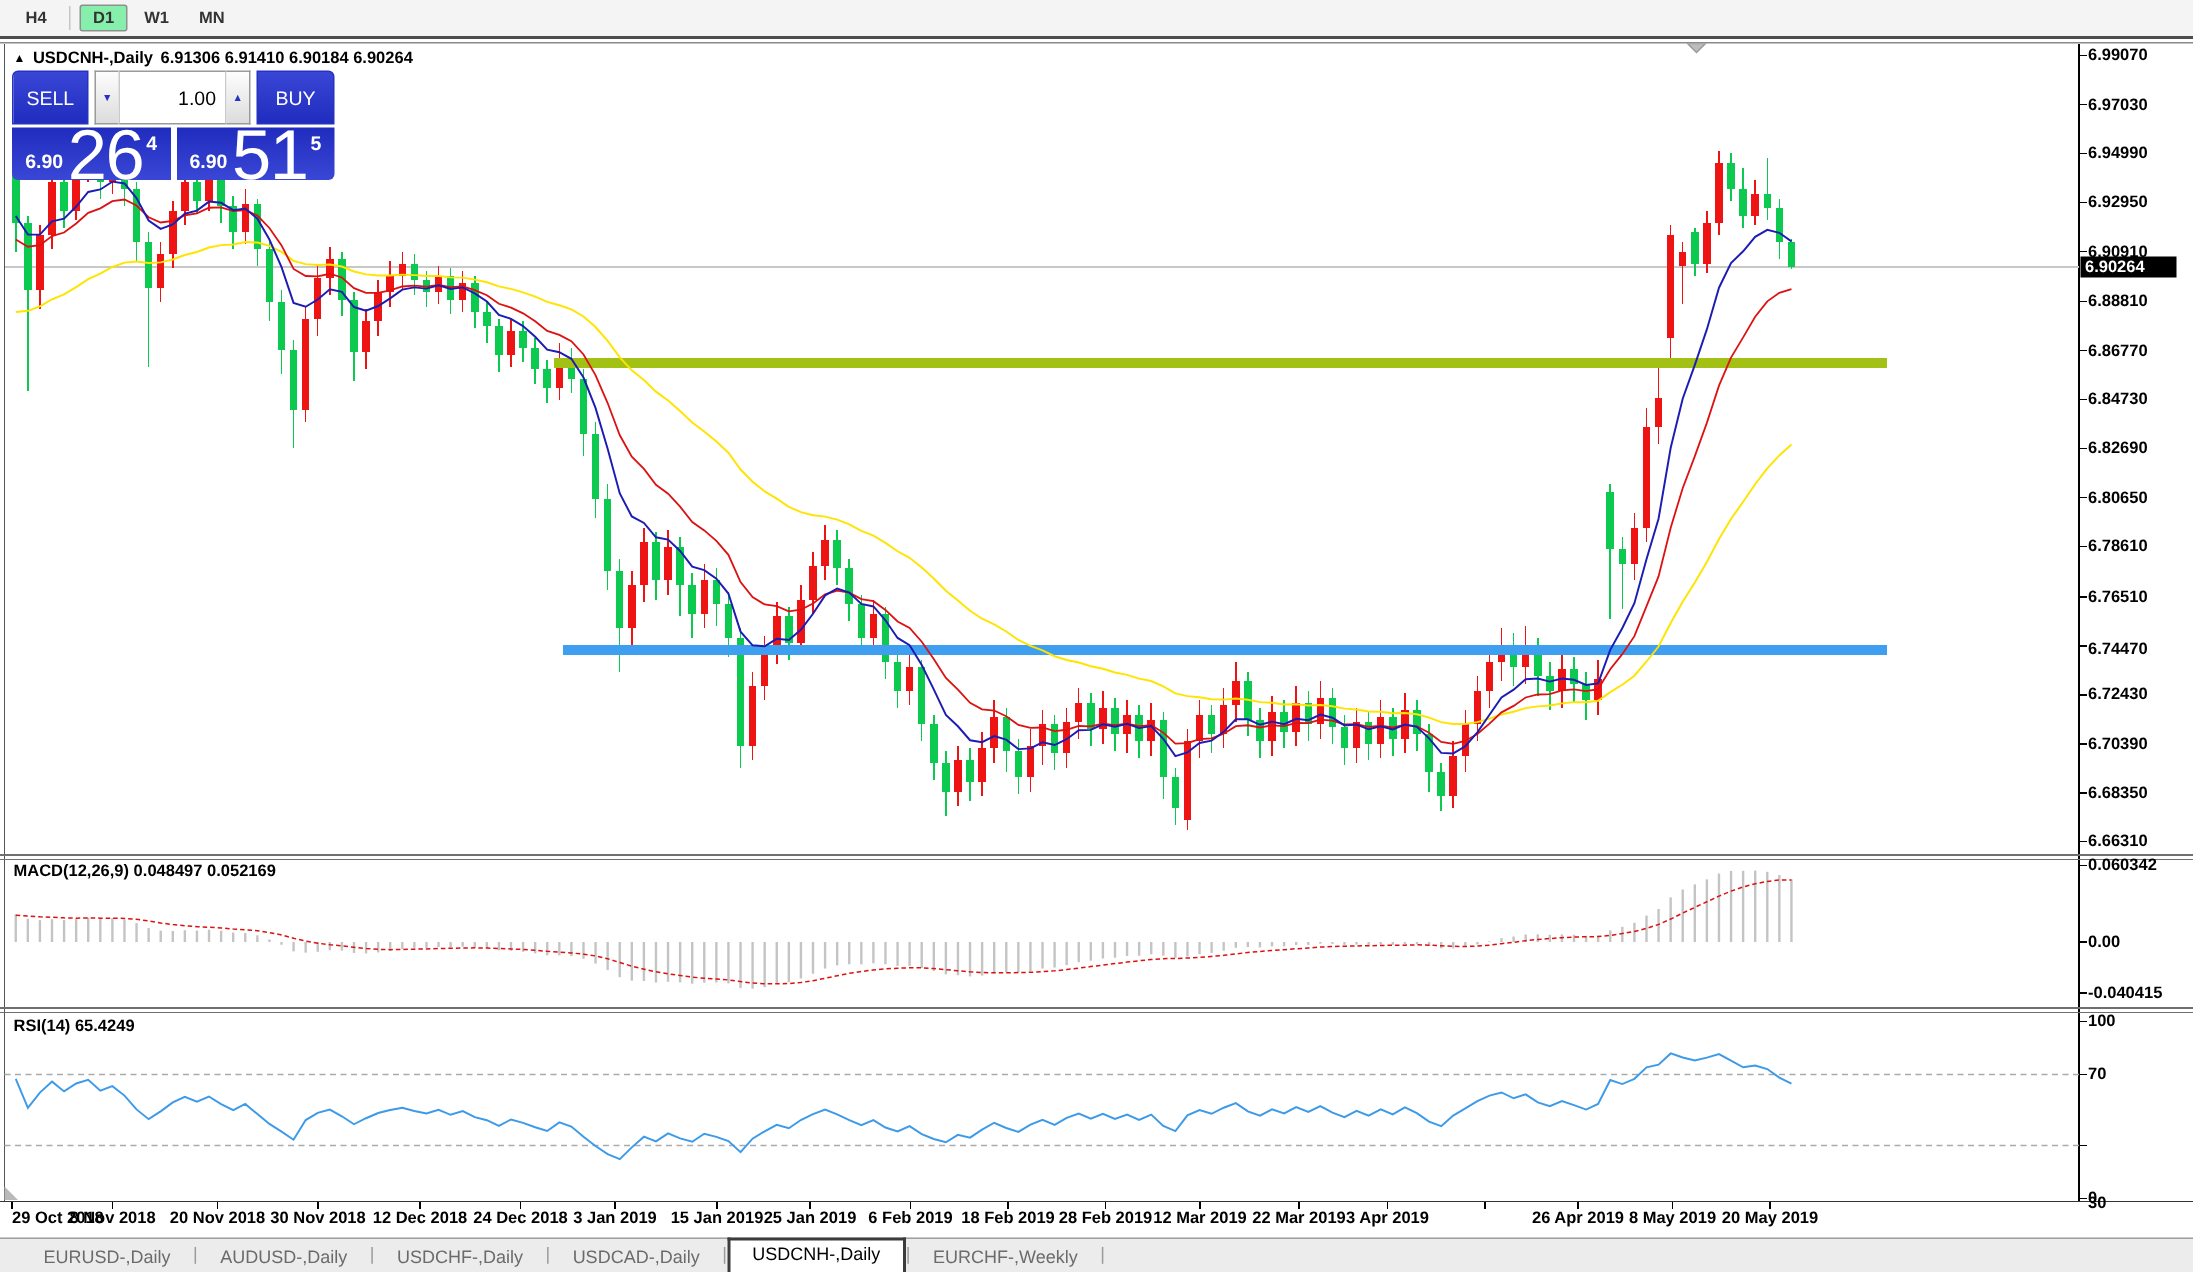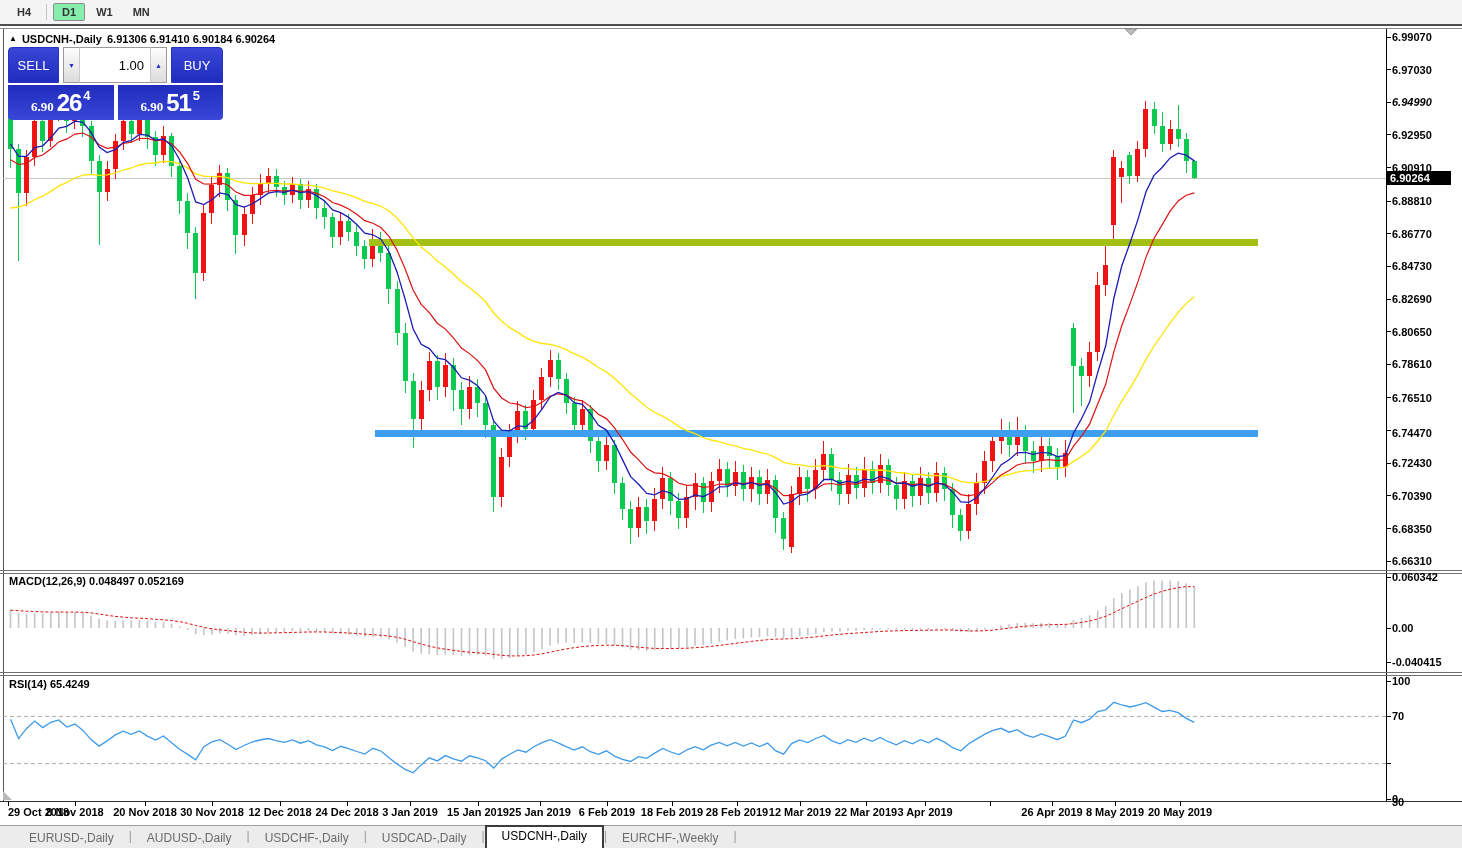--- a/index.html
+++ b/index.html
@@ -32,22 +32,22 @@
   .spin.dn{margin-left:4px;border-right:none;}
   .spin.up{border-left:none;}
   .lot-input{width:72px;border:1px solid #9a9a9a;border-left:1px solid #c9c9c9;border-right:1px solid #c9c9c9;
              font-size:13px;font-weight:400;text-align:right;padding:0 6px 0 0;box-sizing:border-box;
              font-family:"Liberation Sans",sans-serif;outline:none;}
   .tp-row2{display:flex;gap:4px;margin-top:2px;}
   .price-box{flex:1;height:34px;background:linear-gradient(#1f2cbd,#3a46d6);color:#fff;
              display:flex;align-items:flex-end;justify-content:center;padding-bottom:1px;}
   .price-box.left{border-radius:0 0 0 4px;}
   .price-box.right{border-radius:0 0 4px 0;}
-  .pb-small{font-size:13px;font-weight:700;margin:0 3px 4px 0;font-family:Liberation Serif, serif;}
-  .pb-big{font-size:24px;font-weight:700;line-height:32px;letter-spacing:-1px;}
+  .pb-small{font-size:13px;font-weight:700;margin:0 3px 4px 0;}
+  .pb-big{font-size:47px;font-weight:400;line-height:32px;letter-spacing:-1px;}
   .pb-sup{font-size:13px;font-weight:700;margin:0 0 16px 2px;}
   
   .axlab{position:absolute;left:1392px;font-size:11px;font-weight:700;color:#000;line-height:12px;white-space:nowrap;}
   .ptag{position:absolute;left:1387px;top:171px;width:61px;height:14px;background:#000;color:#fff;
         font-size:11px;font-weight:700;line-height:14px;padding-left:3px;}
   .ind-label{position:absolute;left:9px;font-size:11px;font-weight:700;color:#000;}
   #macd-label{top:575px;}
   #rsi-label{top:678px;}
   .dlab{position:absolute;top:806px;font-size:11px;font-weight:700;color:#000;white-space:nowrap;}
   
@@ -623,21 +623,21 @@
     </div>
   </div>
 </div>
 
 <div class="ind-label" id="macd-label">MACD(12,26,9) 0.048497 0.052169</div>
 <div class="ind-label" id="rsi-label">RSI(14) 65.4249</div>
 
 <div id="price-labels">
     <div class="axlab" style="top: 31px;">6.99070</div>
     <div class="axlab" style="top: 63.64px;">6.97030</div>
-    <div class="axlab" style="top: 96.28px; font-style: italic;">6.94990</div>
+    <div class="axlab" style="top: 96.28px;">6.94990</div>
     <div class="axlab" style="top: 128.92px;">6.92950</div>
     <div class="axlab" style="top: 161.56px;">6.90910</div>
     <div class="axlab" style="top: 195.16px;">6.88810</div>
     <div class="axlab" style="top: 227.8px;">6.86770</div>
     <div class="axlab" style="top: 260.44px;">6.84730</div>
     <div class="axlab" style="top: 293.08px;">6.82690</div>
     <div class="axlab" style="top: 325.72px;">6.80650</div>
     <div class="axlab" style="top: 358.36px;">6.78610</div>
     <div class="axlab" style="top: 391.96px;">6.76510</div>
     <div class="axlab" style="top: 406px; margin-top: 21px;">6.74470</div>

